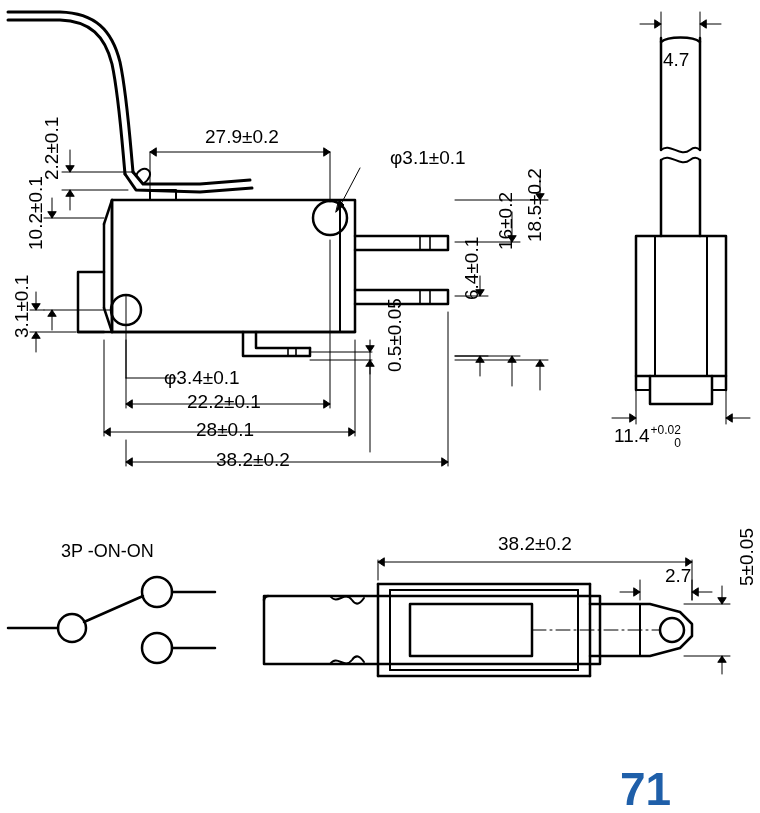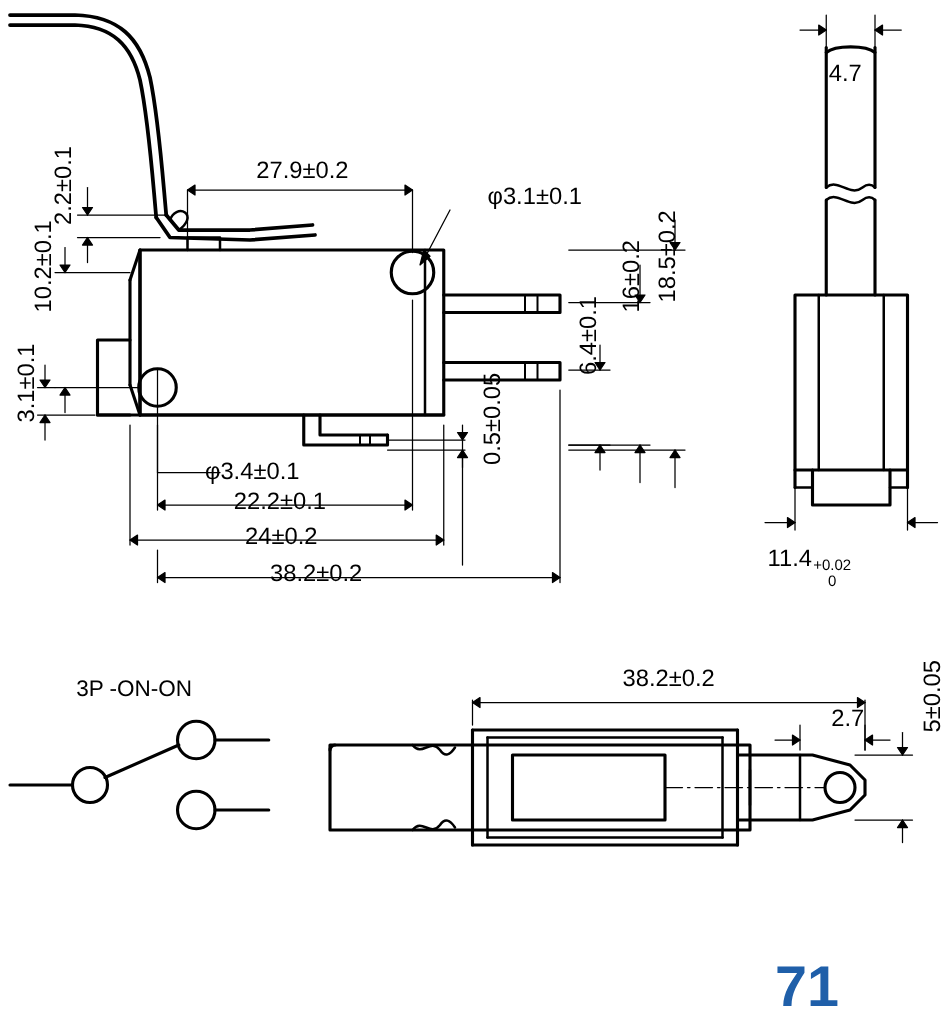--- a/index.html
+++ b/index.html
@@ -42,22 +42,21 @@
     font-weight: bold;
     font-size: 46px;
     color: #1f5fa9;
   }
   .sup {
     display: inline-block;
     font-size: 12px;
     line-height: 1.05;
     vertical-align: middle;
     margin-left: 1px;
-    text-align: center;
-    margin-top: 22px;
+    text-align: right;
   }
   .sup span { display: block; }
 </style>
 </head>
 <body>
 
 <div id="page">
 
   <svg class="sheet" viewBox="0 0 760 813">
     <g fill="none" stroke="#000000" stroke-width="2" stroke-linecap="round" stroke-linejoin="round">
@@ -289,21 +288,21 @@
     </g>
   </svg>
 
   <div class="lbl rot90" style="left:42px; top:180px;">2.2±0.1</div>
   <div class="lbl" style="left:205px; top:127px;">27.9±0.2</div>
   <div class="lbl" style="left:362px; top:148px;margin-left:28px;">φ3.1±0.1</div>
   <div class="lbl rot90" style="left:26px; top:250px;">10.2±0.1</div>
   <div class="lbl rot90" style="left:12px; top:338px;">3.1±0.1</div>
   <div class="lbl" style="left:164px; top:368px;">φ3.4±0.1</div>
   <div class="lbl" style="left:187px; top:392px;">22.2±0.1</div>
-  <div class="lbl" style="left:196px; top:420px;">24±0.2</div>
+  <div class="lbl" style="left:196px; top:420px;">28±0.1</div>
   <div class="lbl" style="left:216px; top:450px;">38.2±0.2</div>
   <div class="lbl rot90" style="left:385px; top:372px;">0.5±0.05</div>
   <div class="lbl rot90" style="left:462px; top:300px;">6.4±0.1</div>
   <div class="lbl rot90" style="left:496px; top:250px;">16±0.2</div>
   <div class="lbl rot90" style="left:525px; top:242px;">18.5±0.2</div>
 
   <div class="lbl" style="left:663px; top:6px;margin-top:44px;">4.7</div>
   <div class="lbl" style="left:614px; top:424px;">
     <span>11.4</span><span class="sup"><span>+0.02</span><span>0</span></span>
   </div>

